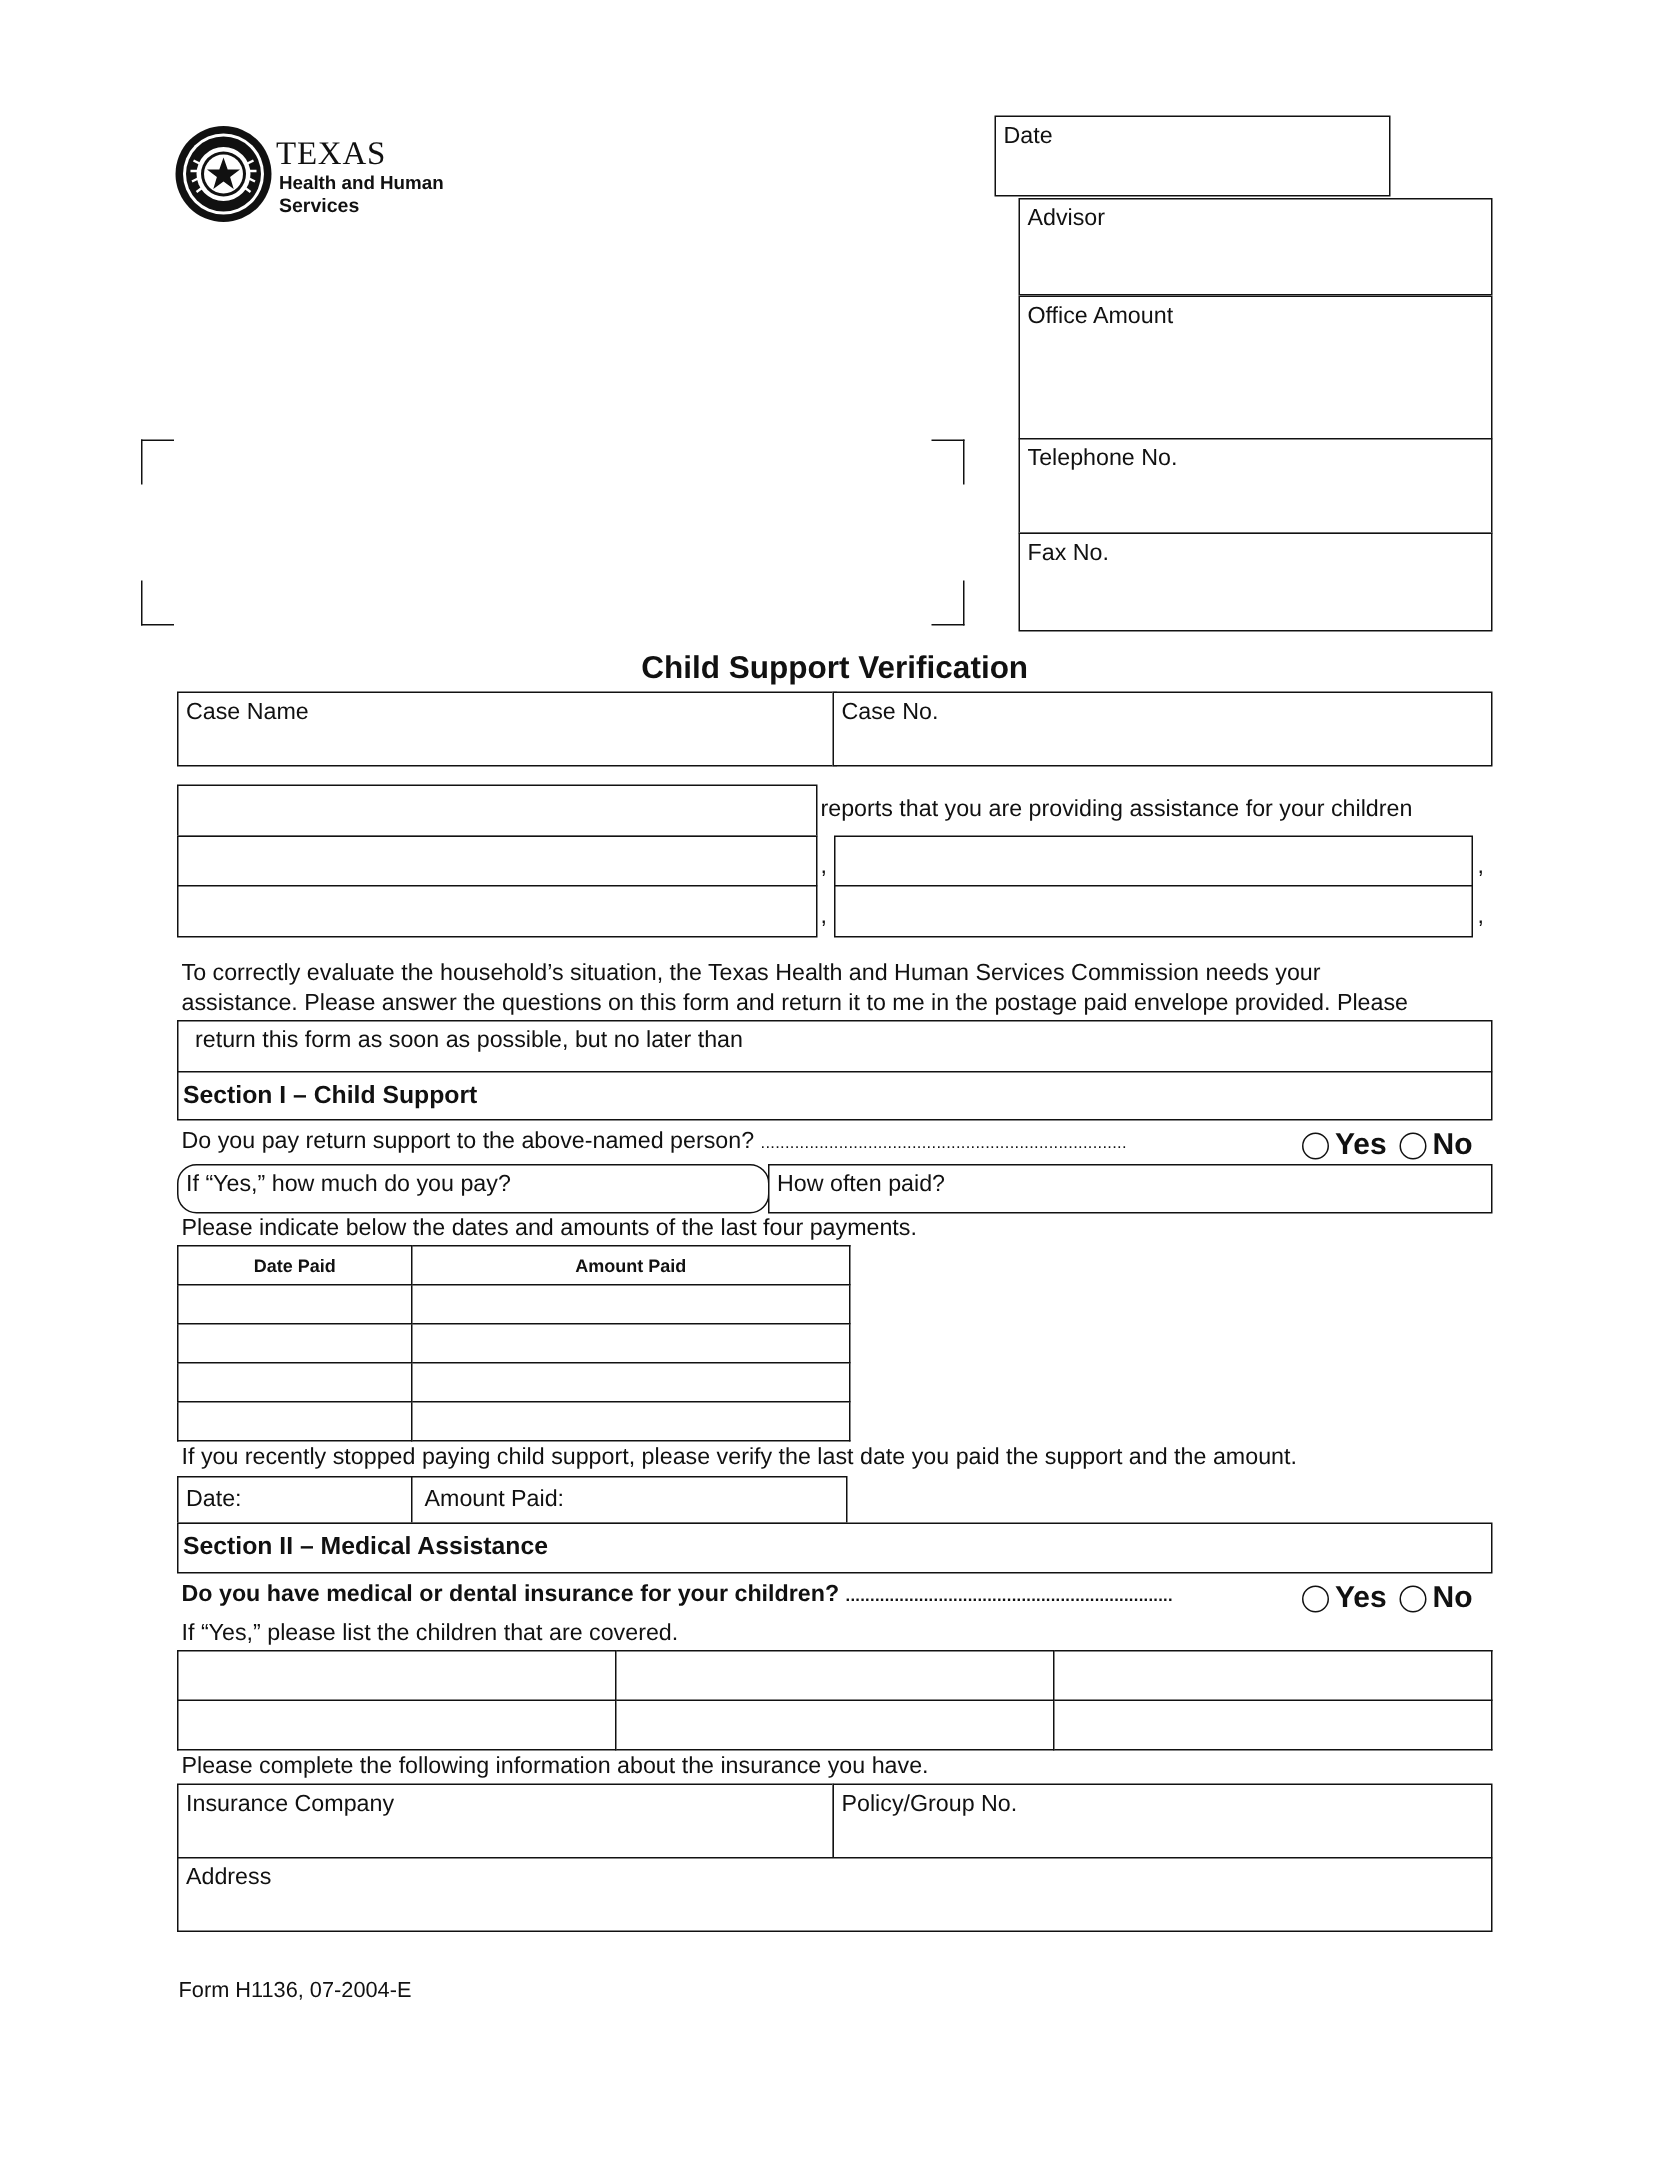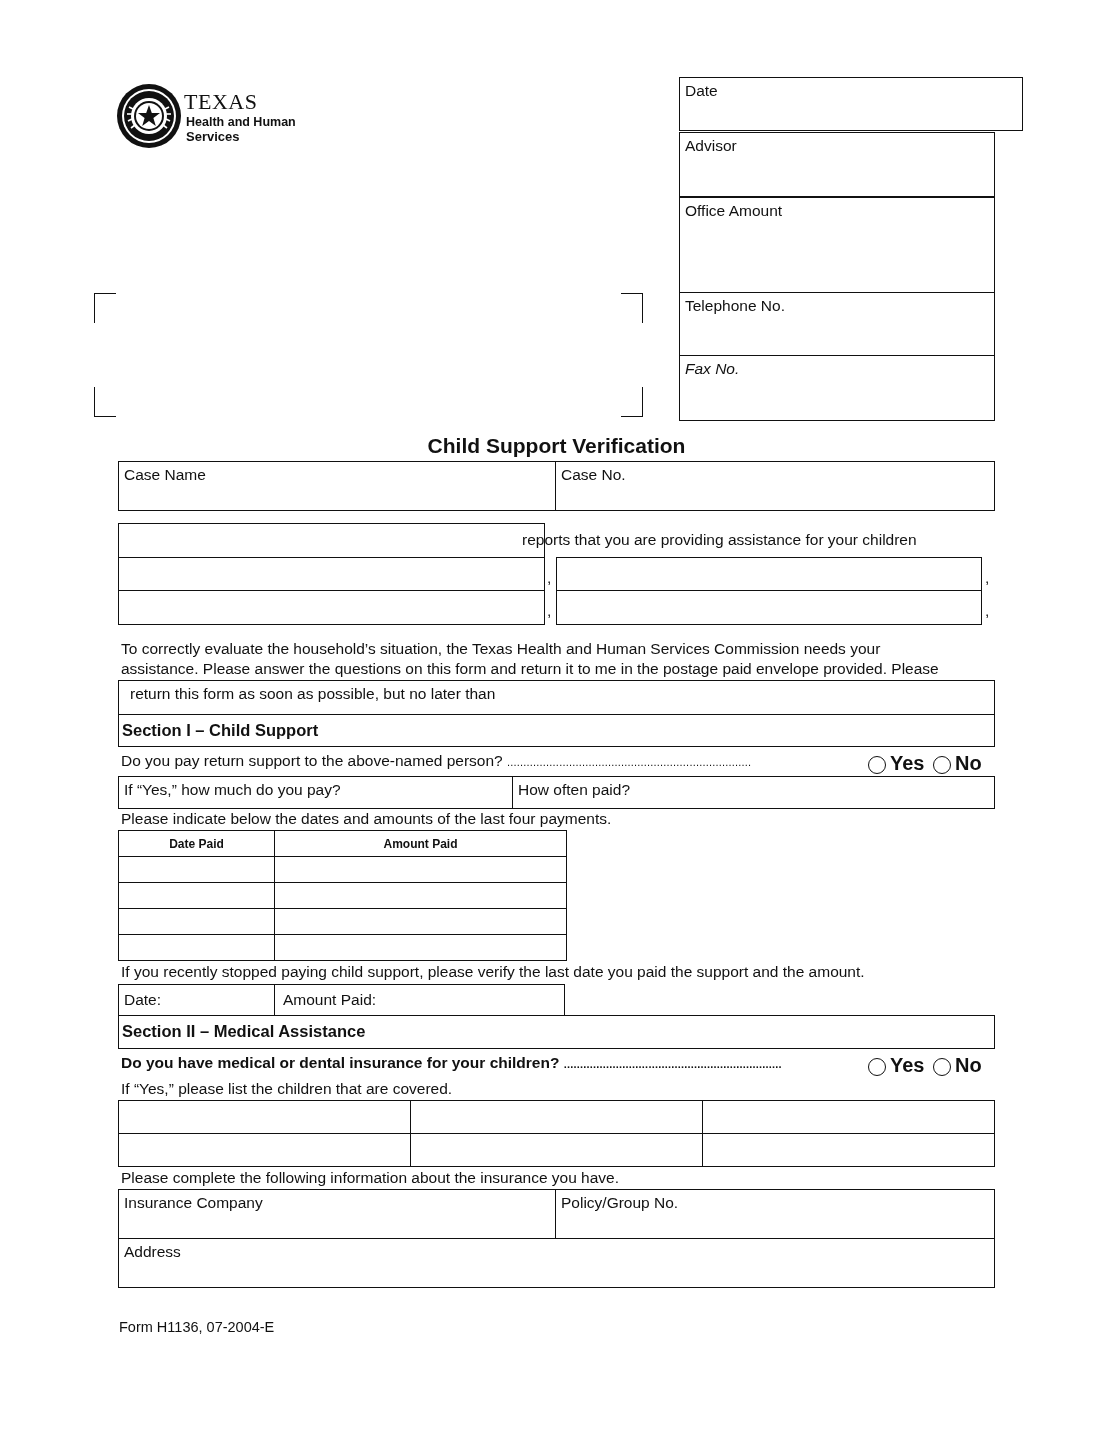--- a/index.html
+++ b/index.html
@@ -41,52 +41,52 @@
         <line x1="55" y1="31" x2="50" y2="31"></line>
       <line x1="54" y1="38" x2="50" y2="36"></line>
         <line x1="51" y1="45" x2="47" y2="42"></line>
     </g>
   </svg>
   <div class="txt" style="left:68px; top:6px; font-family:'Liberation Serif', serif; font-size:22px; letter-spacing:0.5px;">TEXAS</div>
   <div class="txt bold" style="left:70px; top:32px; font-size:12.5px;">Health and Human</div>
   <div class="txt bold" style="left:70px; top:46px; font-size:13px;">Services</div>
 </div>
 
-<div class="box" style="left:679px; top:77px; width:344px; height:54px;">
+<div class="box" style="left:663px; top:77px; width:264px; height:54px;">
   <span class="lbl">Date</span>
 </div>
 <div class="box" style="left:679px; top:132px; width:316px; height:65px;">
   <span class="lbl">Advisor</span>
 </div>
 <div class="box" style="left:679px; top:197px; width:316px; height:96px;">
   <span class="lbl">Office Amount</span>
 </div>
 <div class="box" style="left:679px; top:292px; width:316px; height:64px;">
   <span class="lbl">Telephone No.</span>
 </div>
-<div class="box" style="left:679px; top:355px; width:316px; height:66px;font-style:italic;">
+<div class="box" style="left:679px; top:355px; width:316px; height:66px;">
   <span class="lbl">Fax No.</span>
 </div>
 
 <div class="corner" style="left:94px; top:293px; border-top-width:1.6px; border-left-width:1.6px;"></div>
 <div class="corner" style="left:621px; top:293px; border-top-width:1.6px; border-right-width:1.6px;"></div>
 <div class="corner" style="left:94px; top:387px; border-bottom-width:1.6px; border-left-width:1.6px;"></div>
 <div class="corner" style="left:621px; top:387px; border-bottom-width:1.6px; border-right-width:1.6px;"></div>
 
 <div class="txt bold" style="left:0; width:1113px; text-align:center; top:434px; font-size:21px;">Child Support Verification</div>
 
 <div class="box" style="left:118px; top:461px; width:440px; height:50px;">
   <span class="lbl">Case Name</span>
 </div>
 <div class="box" style="left:555px; top:461px; width:440px; height:50px;">
   <span class="lbl">Case No.</span>
 </div>
 
 <div class="field" style="left:118px; top:523px; width:427px; height:35px;"></div>
-<div class="txt" style="left:522px; top:531px;">reports that you are providing assistance for your children</div>
+<div class="txt" style="left:547px; top:531px;">reports that you are providing assistance for your children</div>
 
 <div class="field" style="left:118px; top:557px; width:427px; height:34px;"></div>
 <div class="txt" style="left:547px; top:569px;">,</div>
 <div class="field" style="left:556px; top:557px; width:426px; height:34px;"></div>
 <div class="txt" style="left:985px; top:569px;">,</div>
 
 <div class="field" style="left:118px; top:590px; width:427px; height:35px;"></div>
 <div class="txt" style="left:547px; top:602px;">,</div>
 <div class="field" style="left:556px; top:590px; width:426px; height:35px;"></div>
 <div class="txt" style="left:985px; top:602px;">,</div>
@@ -105,21 +105,21 @@
   <span>Do you pay return support to the above-named person?</span>
   <span style="font-size:11px; letter-spacing:0.2px;">...........................................................................</span>
 </div>
 <div class="radio-wrap" style="left:868px; top:752px;">
   <span class="radio"></span><span>Yes</span>
 </div>
 <div class="radio-wrap" style="left:933px; top:752px;">
   <span class="radio"></span><span>No</span>
 </div>
 
-<div class="box" style="left:118px; top:776px; width:395px; height:33px;">
+<div class="box" style="left:118px; top:776px; width:395px; height:33px;border-radius:13px;">
   <span class="lbl">If “Yes,” how much do you pay?</span>
 </div>
 <div class="box" style="left:512px; top:776px; width:483px; height:33px;">
   <span class="lbl">How often paid?</span>
 </div>
 
 <div class="txt" style="left:121px; top:810px;">Please indicate below the dates and amounts of the last four payments.</div>
 
 <table class="pay" style="left:118px; top:830px; width:449px;">
   <tbody>

